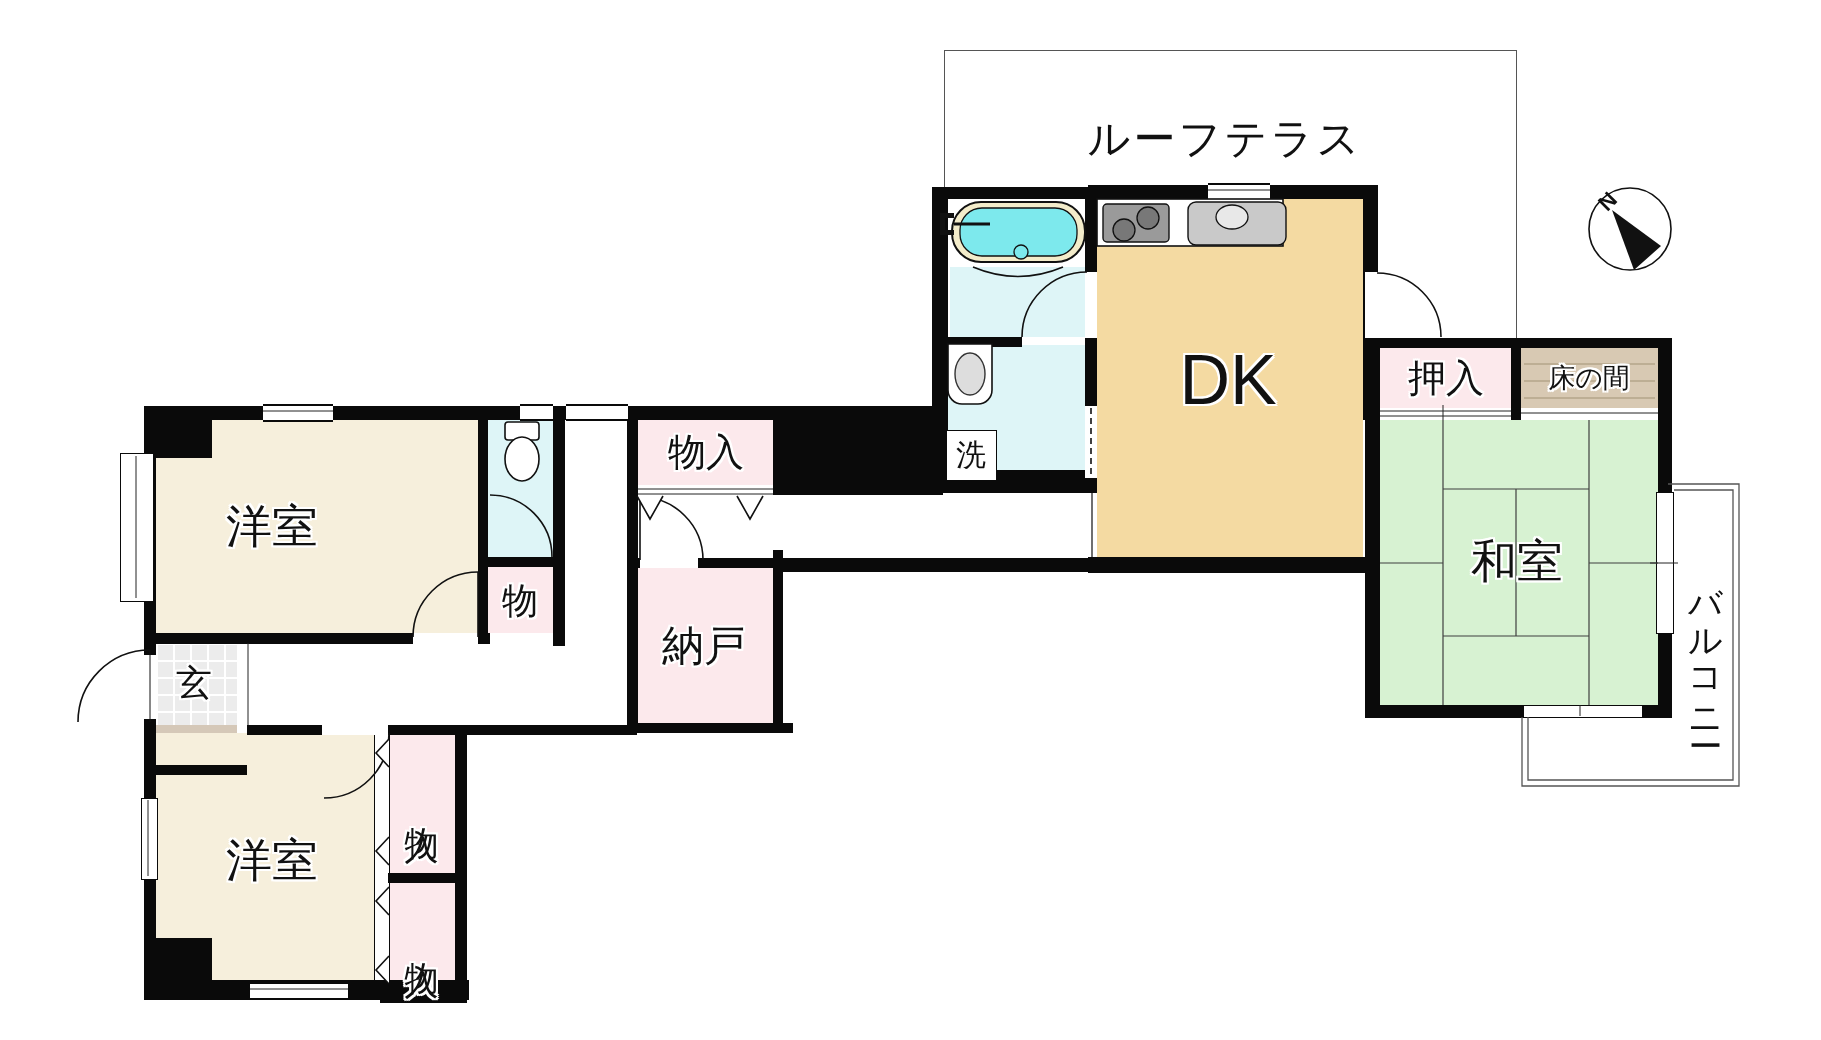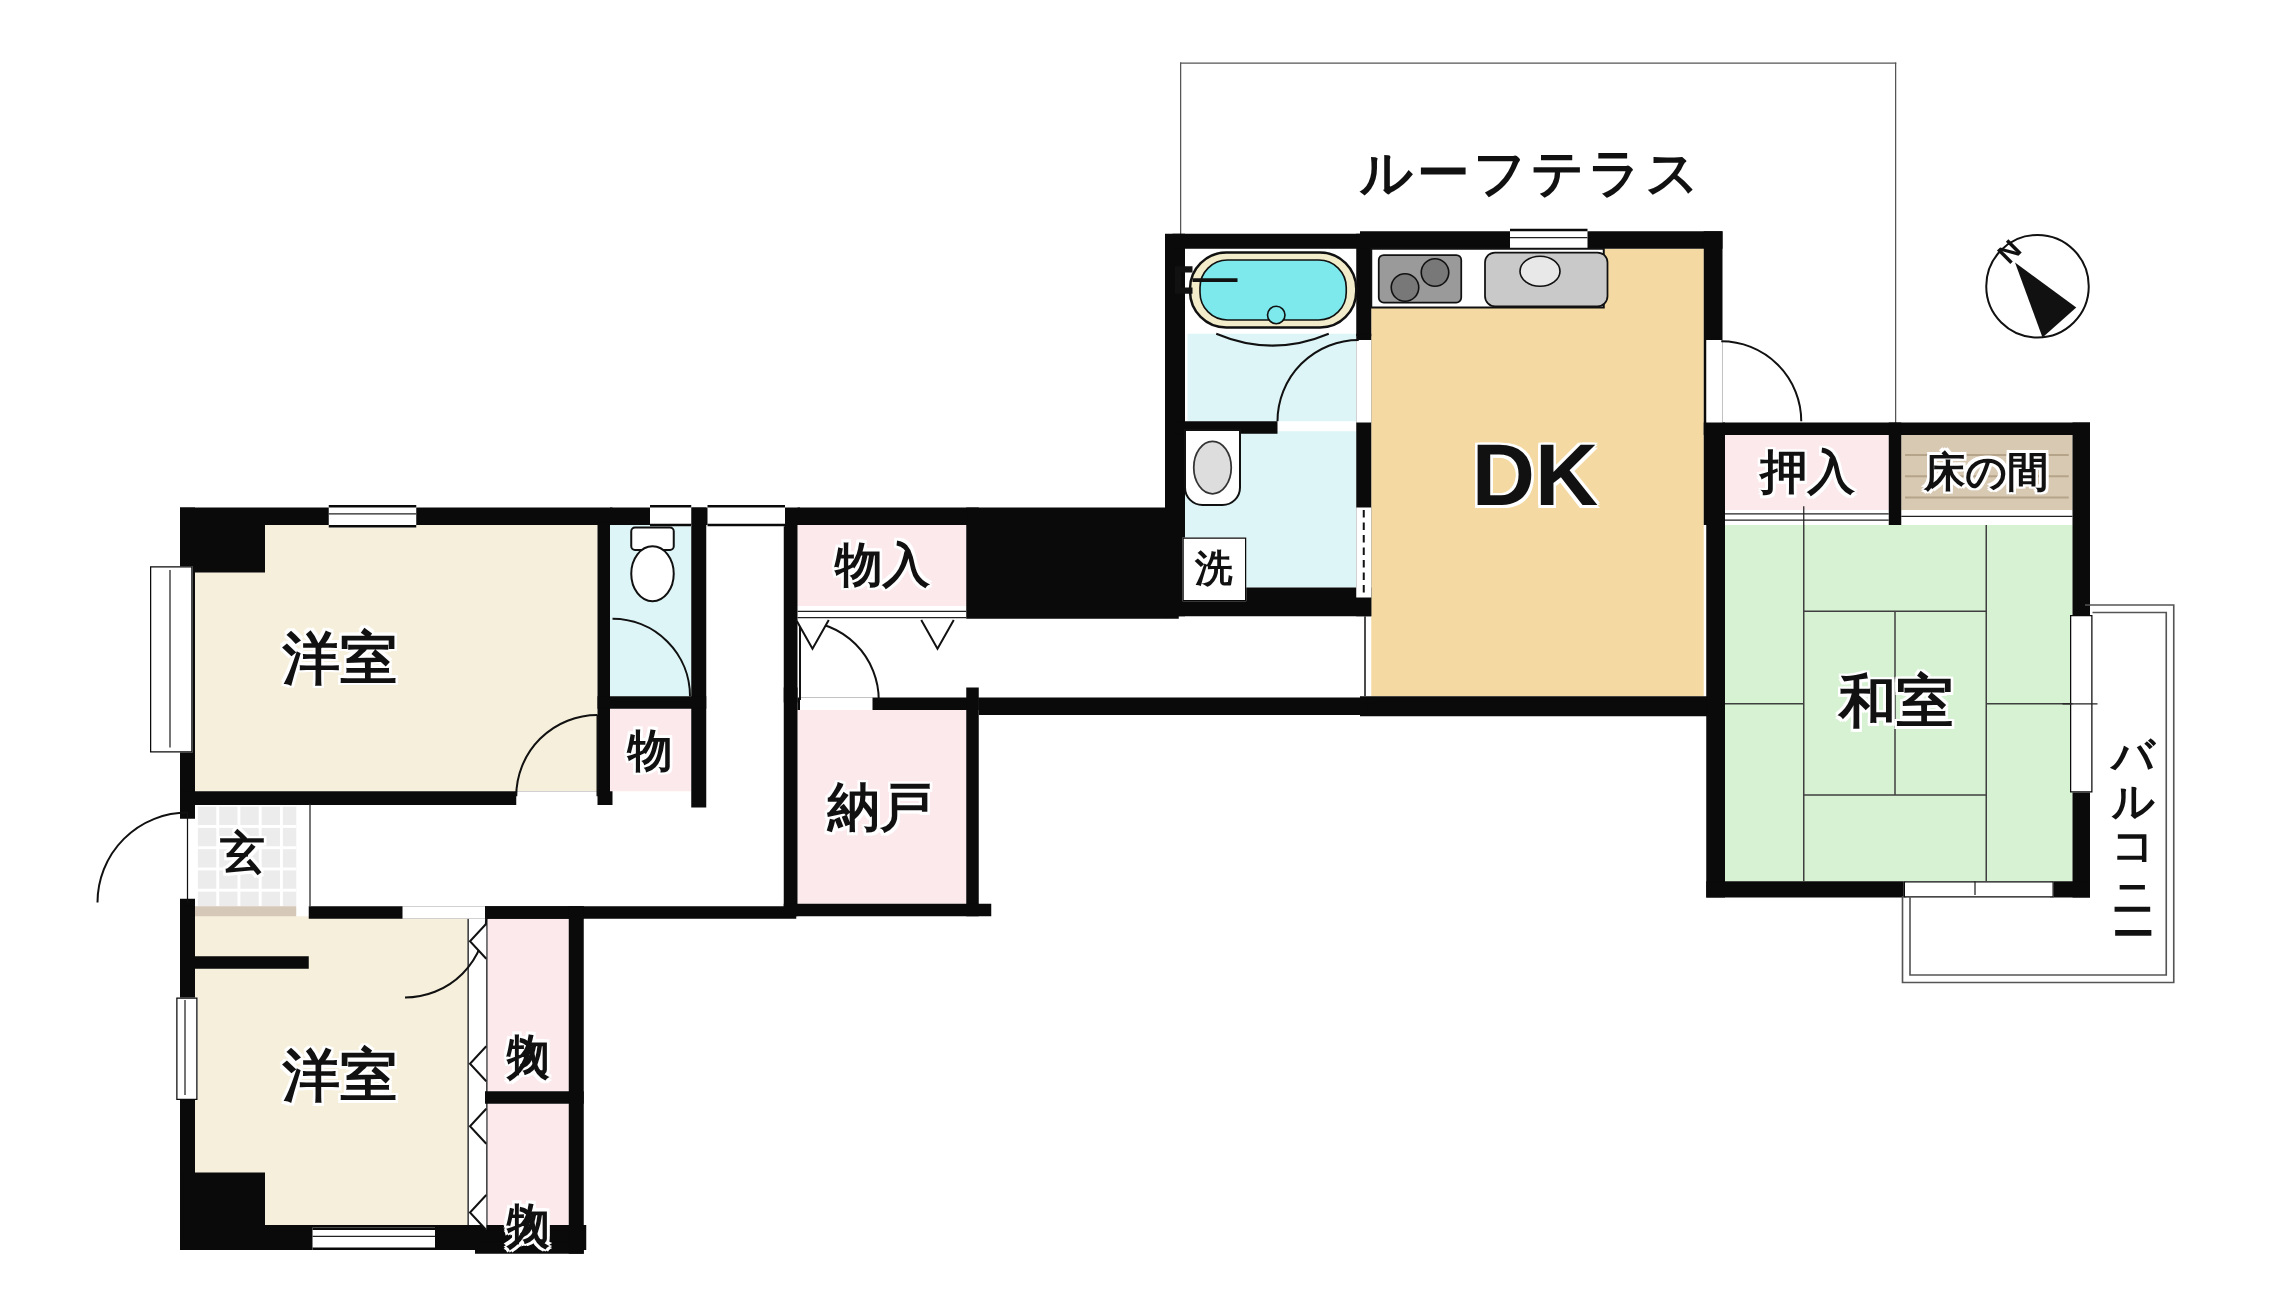--- a/index.html
+++ b/index.html
@@ -4,21 +4,21 @@
 <style>
   html,body{margin:0;padding:0;background:#fff;}
   #plan{position:relative;width:1821px;height:1040px;background:#fff;overflow:hidden;
         font-family:"Liberation Sans","DejaVu Sans",sans-serif;}
   .wall{position:absolute;background:#0a0a0a;}
   .fill{position:absolute;}
   .gap{position:absolute;background:#fff;}
   .track{position:absolute;background:#fff;}
   .win{position:absolute;background:#fff;border-top:2px solid #0a0a0a;border-bottom:2px solid #0a0a0a;}
   .winbox{position:absolute;background:#fff;border:1.5px solid #0a0a0a;}
-  .label{position:absolute;transform:translate(-50%,-50%);font-weight:bold;color:#111;white-space:nowrap;
+  .label{position:absolute;transform:translate(-50%,-50%);font-weight:normal;color:#111;white-space:nowrap;
          text-shadow:-2px -2px 0 #fff,2px -2px 0 #fff,-2px 2px 0 #fff,2px 2px 0 #fff,
                      0 -2px 0 #fff,0 2px 0 #fff,-2px 0 0 #fff,2px 0 0 #fff;}
   .vlabel{writing-mode:vertical-rl;text-orientation:upright;letter-spacing:2px;}
   .tile{background:#ececec;
         background-image:linear-gradient(#fff 2px,transparent 2px),linear-gradient(90deg,#fff 2px,transparent 2px);
         background-size:17px 17px;}
   svg{position:absolute;left:0;top:0;pointer-events:none;}
   .terrace{position:absolute;border:1.5px solid #555;border-bottom:none;background:#fff;}
   .senbox{position:absolute;background:#fff;border:1.5px solid #0a0a0a;}
 </style>
@@ -224,17 +224,17 @@
   <div class="label" style="left:272px;top:527px;font-size:46px;">洋室</div>
   <div class="label" style="left:520px;top:601px;font-size:36px;">物</div>
   <div class="label" style="left:706px;top:452px;font-size:38px;">物入</div>
   <div class="label" style="left:704px;top:646px;font-size:42px;">納戸</div>
   <div class="label" style="left:194px;top:683px;font-size:36px;">玄</div>
   <div class="label" style="left:971px;top:455px;font-size:30px;text-shadow:none;">洗</div>
   <div class="label" style="left:272px;top:861px;font-size:46px;">洋室</div>
   <div class="label vlabel" style="left:422px;top:802px;font-size:34px;">物入</div>
   <div class="label vlabel" style="left:422px;top:937px;font-size:34px;">物入</div>
   <div class="label" style="left:1446px;top:378px;font-size:38px;">押入</div>
-  <div class="label" style="left:1589px;top:378px;font-size:33px;">床の間</div>
+  <div class="label" style="left:1589px;top:378px;font-size:27px;">床の間</div>
   <div class="label" style="left:1517px;top:562px;font-size:46px;">和室</div>
   <div class="label vlabel" style="left:1706px;top:648px;font-size:34px;text-shadow:none;">バルコニー</div>
 
 </div>
 
 </body></html>

